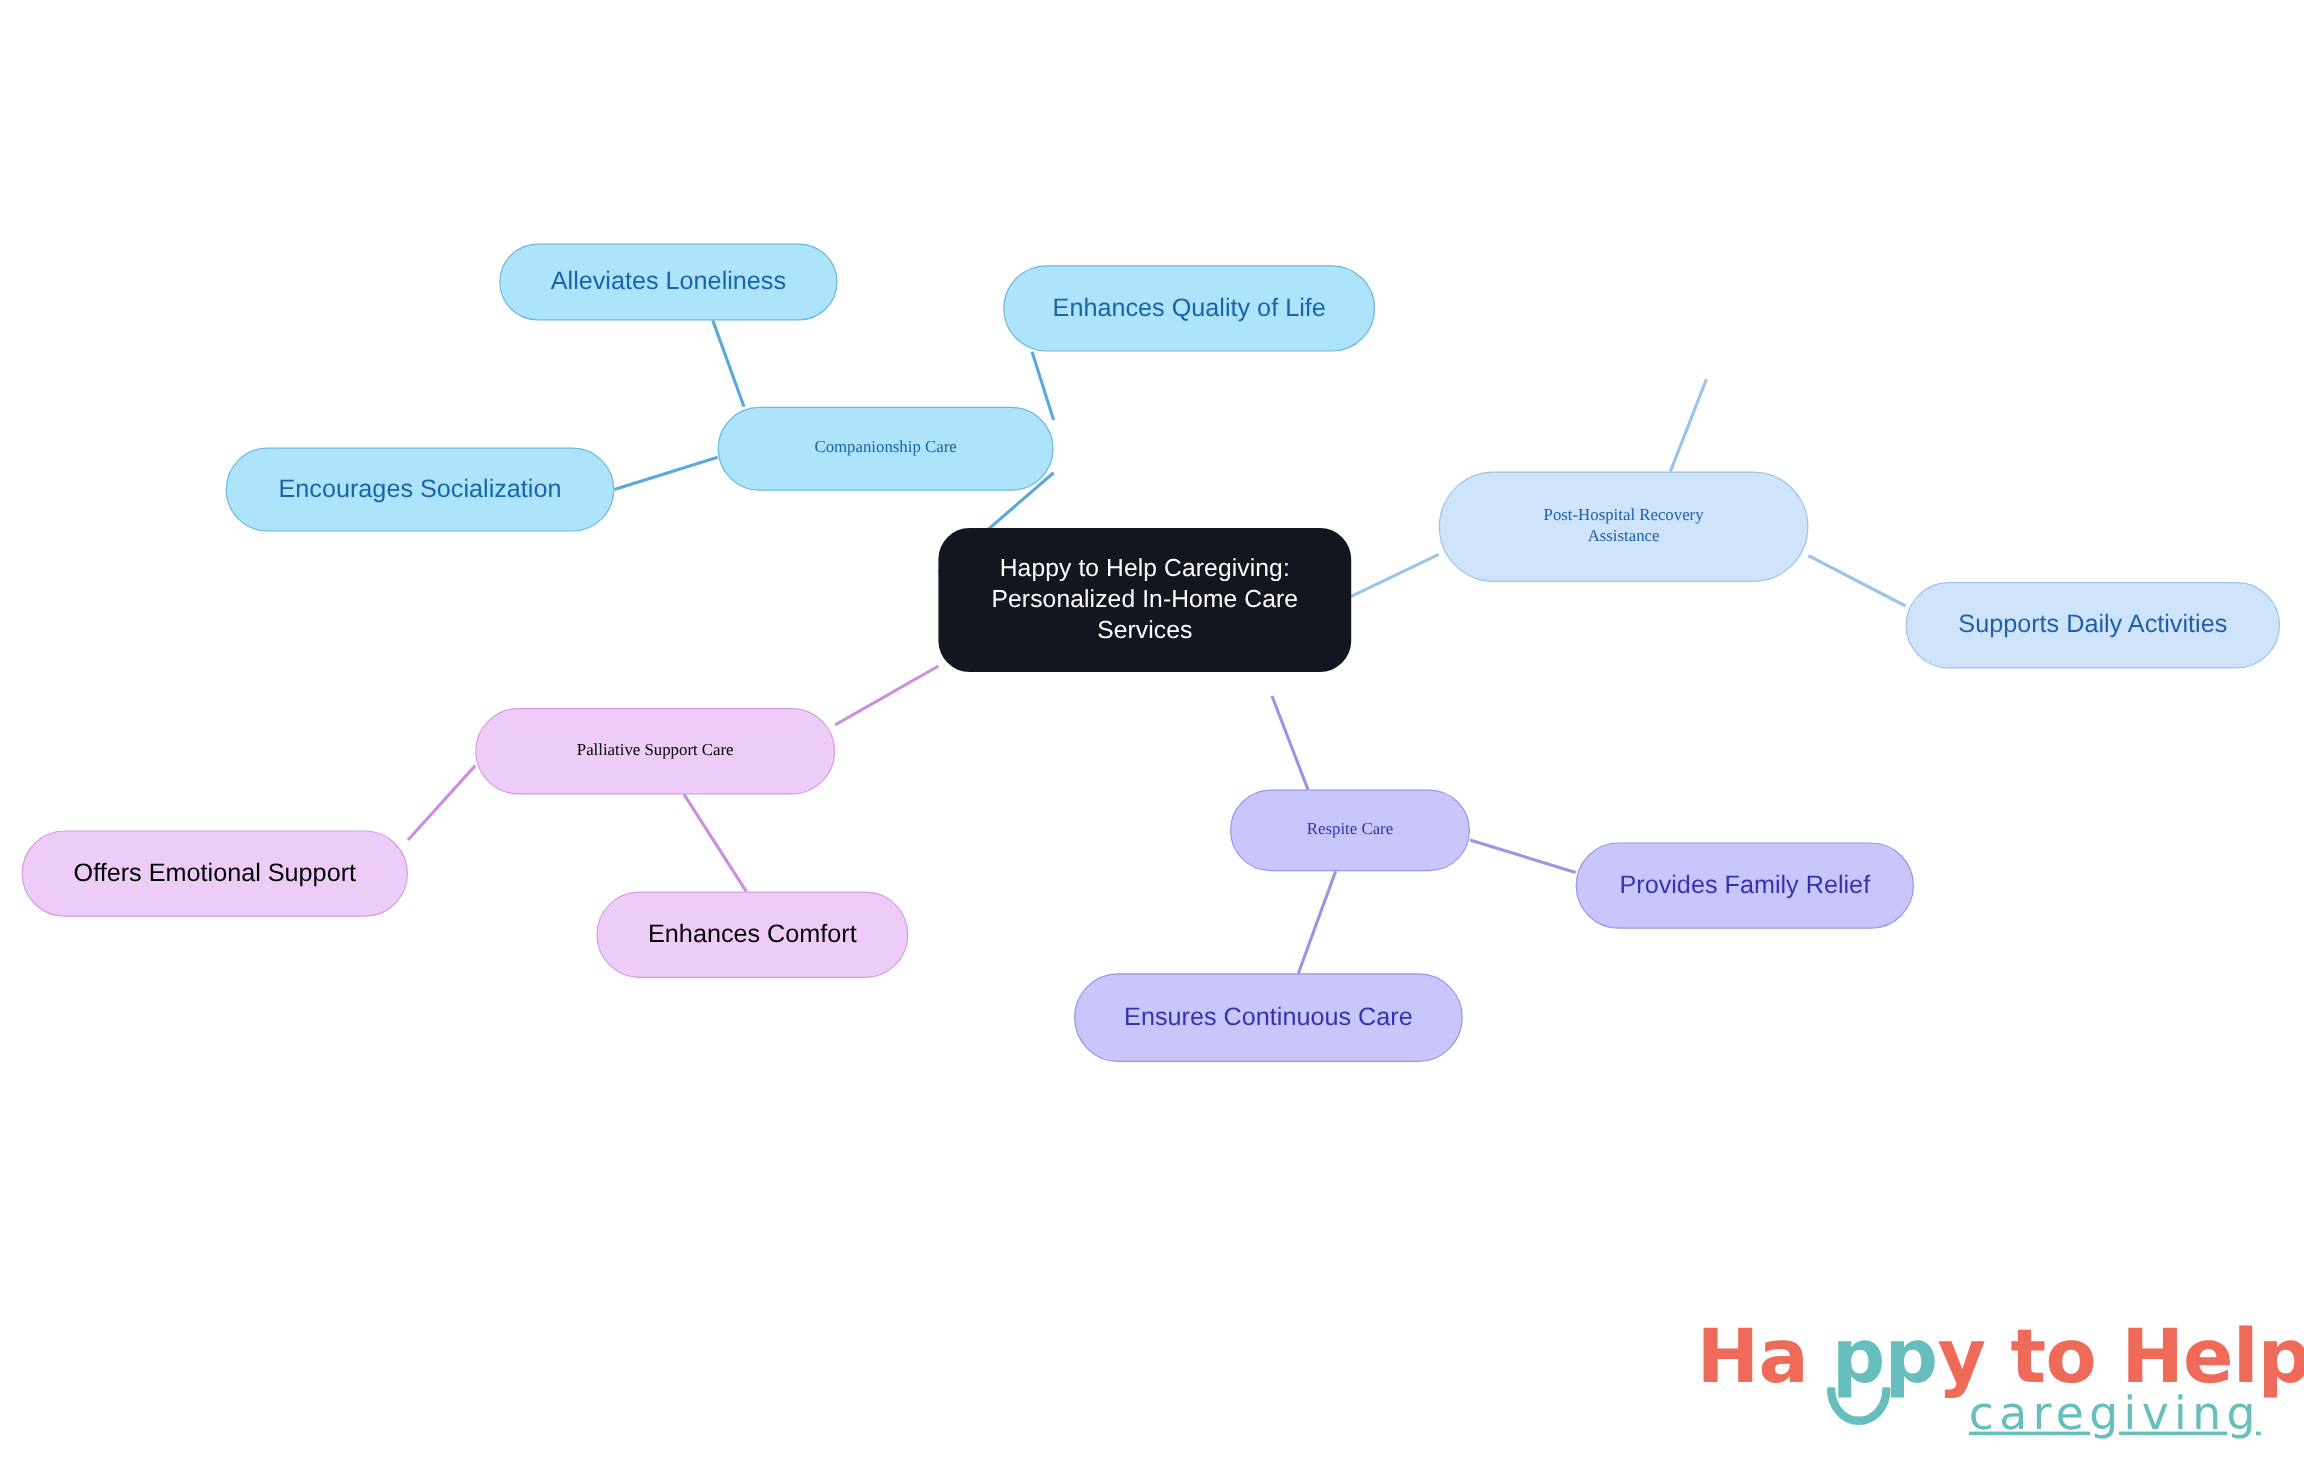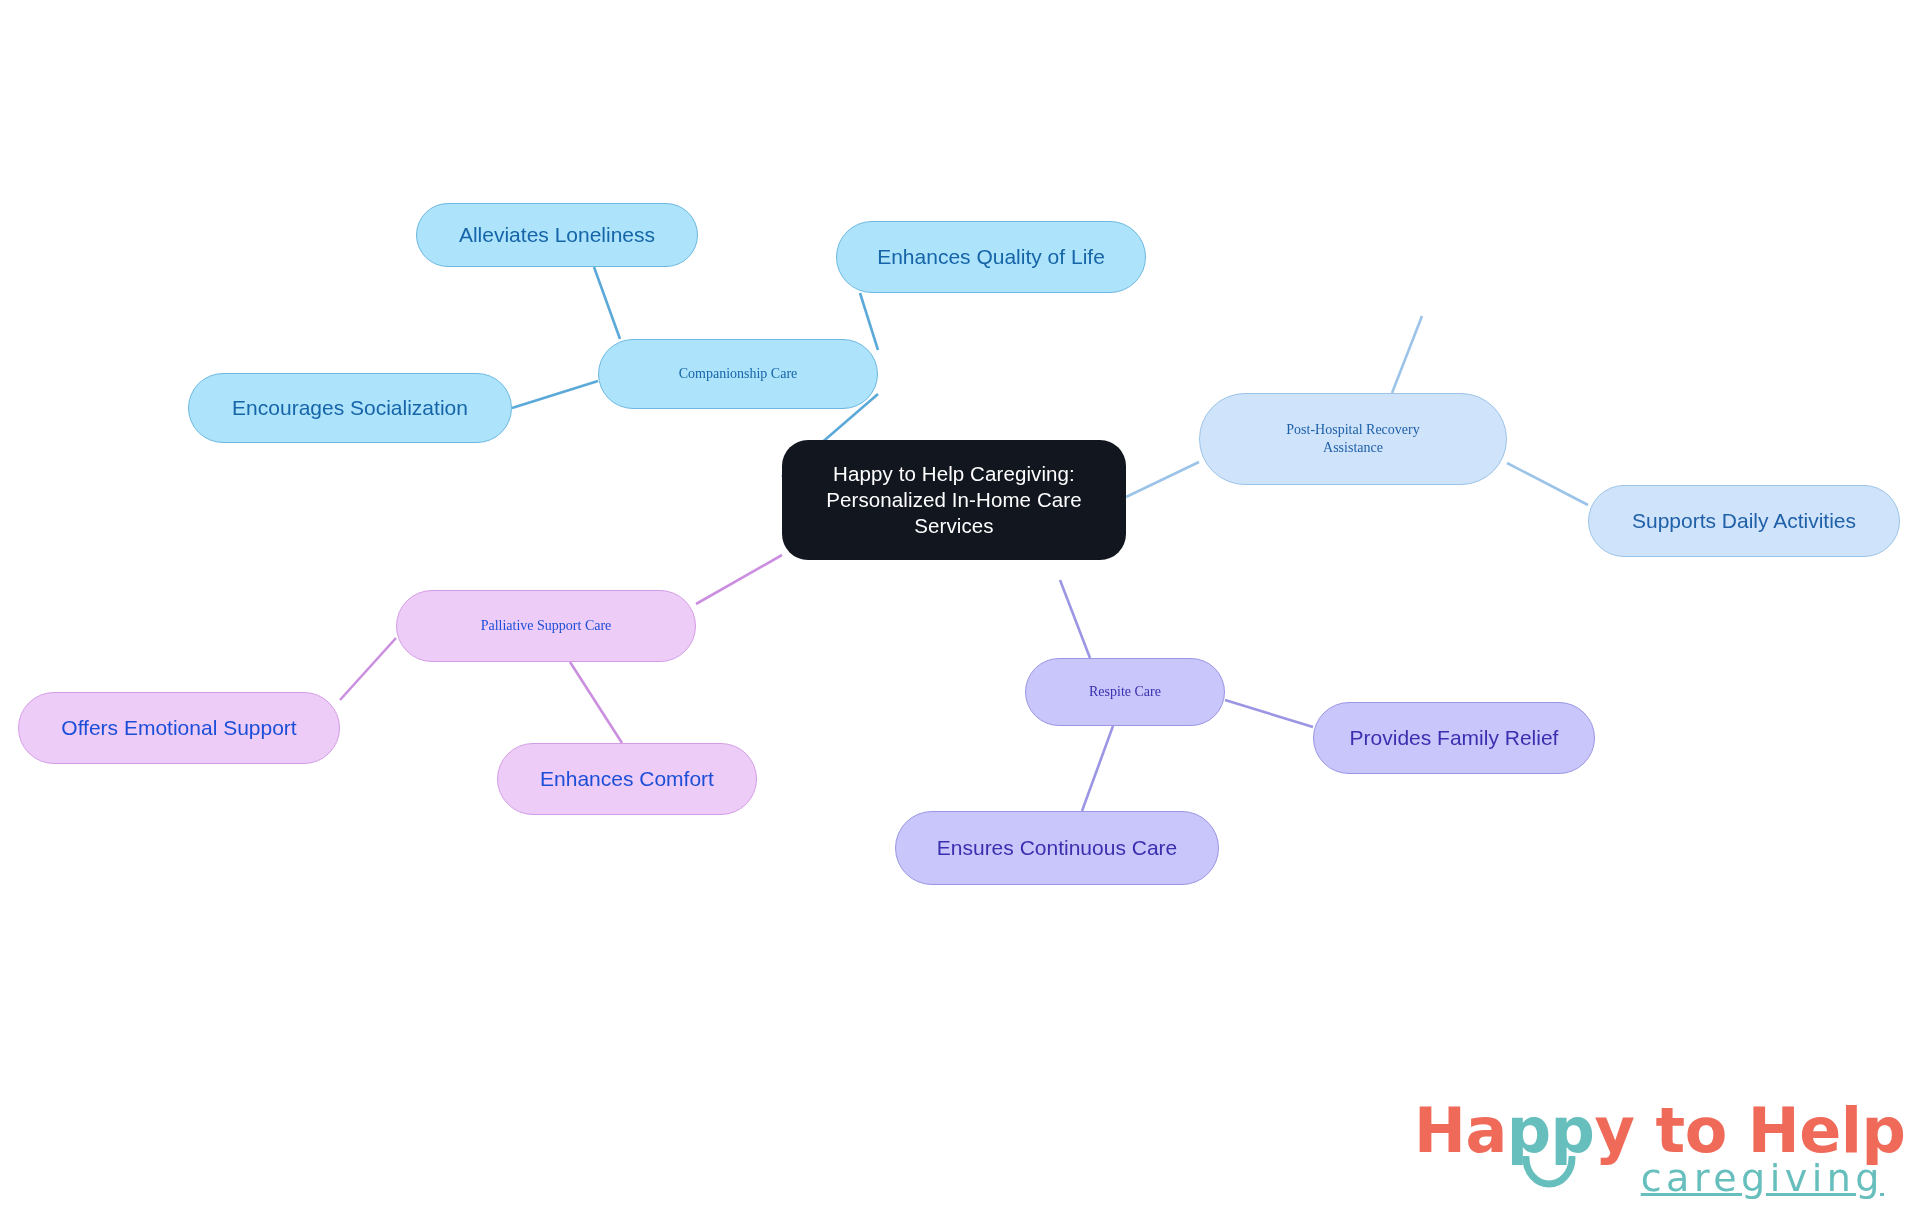--- a/index.html
+++ b/index.html
@@ -47,41 +47,41 @@
   .node.lvl1 { font-size: 14px; font-family: Liberation Serif, serif; }
   .node.lvl2 { font-size: 21px; }
 
   
   .c-compA { background: #ade3fb; border-color: #6cb8e0; color: #1565a8; }
   
   .c-compB { background: #cfe4fb; border-color: #9cc3e8; color: #2060a8; }
   
   .c-compC { background: #c8c6fa; border-color: #9a96e4; color: #3b2fb0; }
   
-  .c-compD { background: #edcdf7; border-color: #d49ce6; color: #1d4ed8; }
+  .c-compD { background: #edcdf7; border-color: #d49ce6; color: #000000; }
 
   
   #logo {
     position: absolute;
     left: 1414px;
     top: 1094px;
     width: 474px;
     height: 112px;
   }
   .logo-line1 {
     position: absolute;
     left: 0; top: 0;
     font-size: 62px;
     font-weight: bold;
     letter-spacing: -0.5px;
     white-space: nowrap;
     font-family: "DejaVu Sans", sans-serif;
   }
   .lg-coral { color: #ef6a58; }
-  .lg-teal  { color: #67bfbd; }
+  .lg-teal  { color: #67bfbd; margin-left: 20px; }
   .logo-sub {
     position: absolute;
     right: 4px;
     top: 62px;
     font-size: 38px;
     letter-spacing: 4.5px;
     color: #67bfbd;
     font-family: "DejaVu Sans", sans-serif;
     white-space: nowrap;
     text-decoration: underline;

